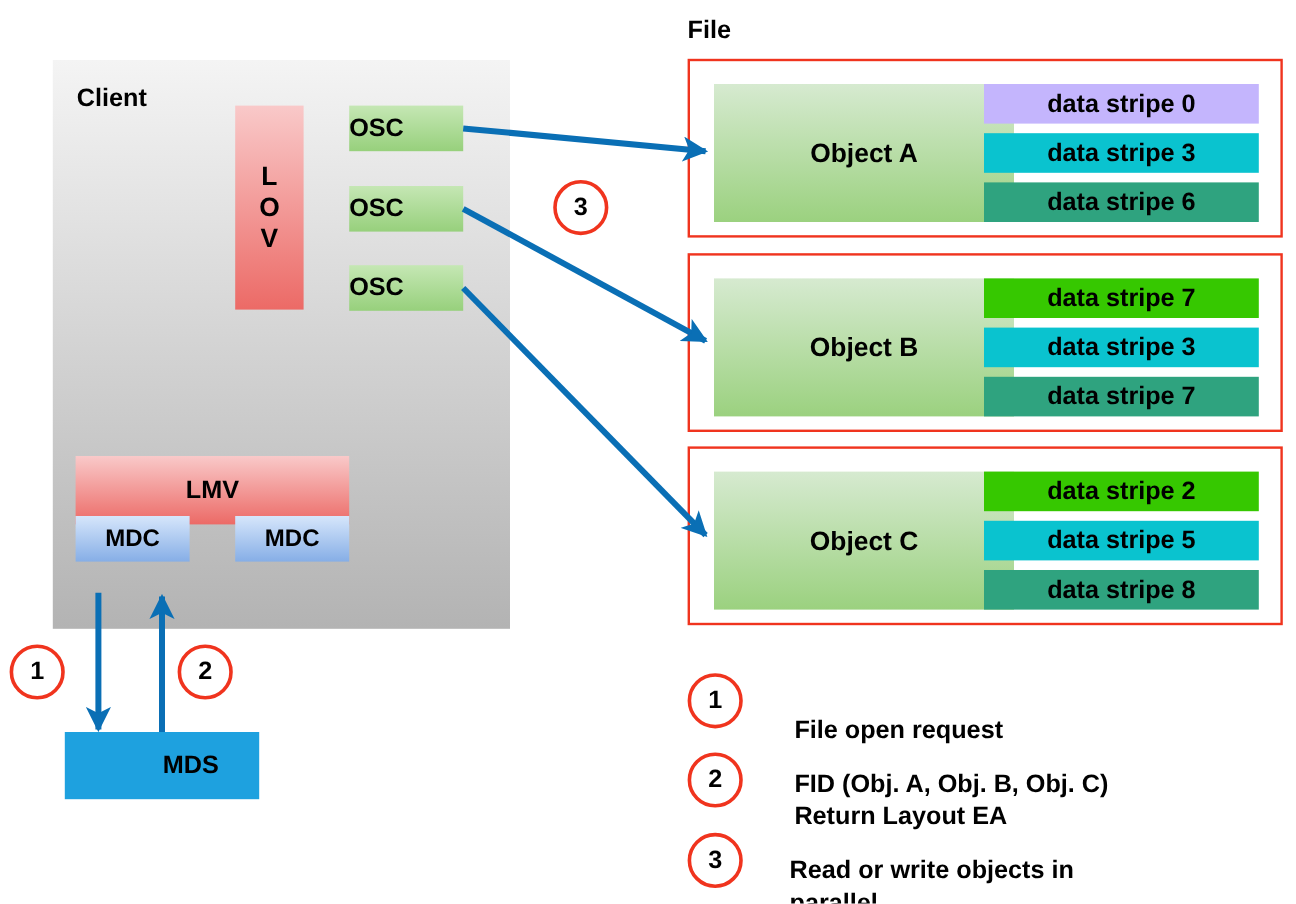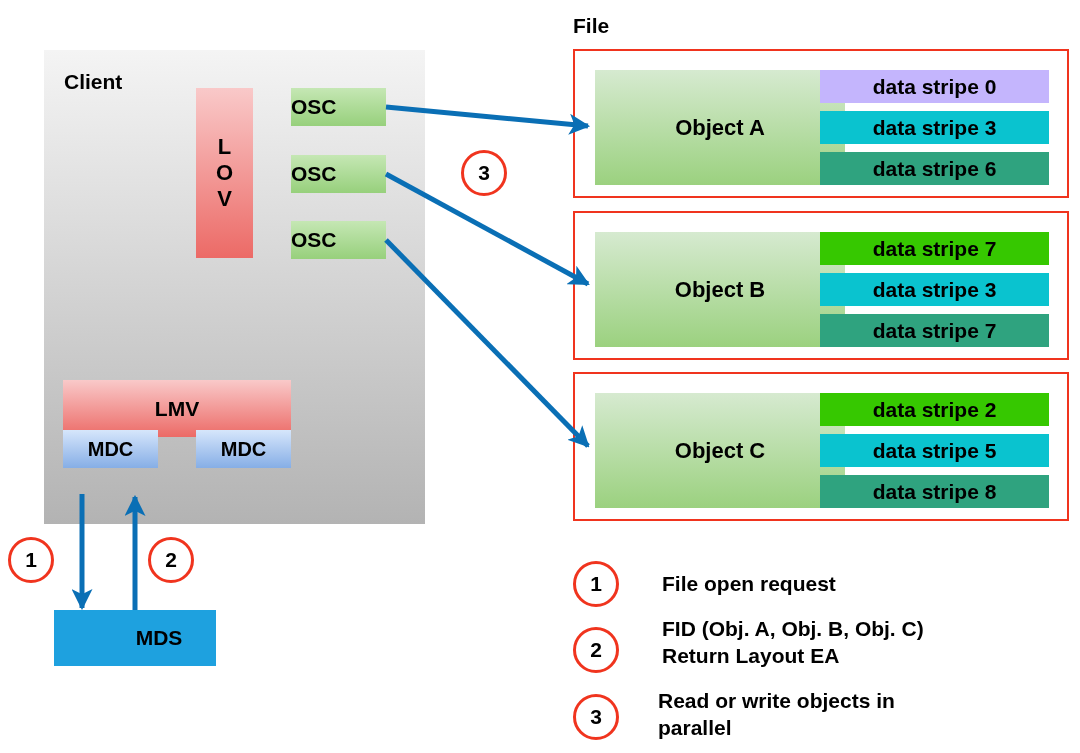--- a/index.html
+++ b/index.html
@@ -26,21 +26,21 @@
   .circle { width: 40px; height: 40px; border: 3px solid #f0341e; border-radius: 50%;
             background: #fff; display: flex; align-items: center; justify-content: center;
             font-size: 21px; box-sizing: content-box; }
   .osss-label { left: 573px; top: 14px; font-size: 21px; }
   .oss { left: 573px; width: 496px; height: 149px; border: 2px solid #f0341e; box-sizing: border-box; background: #fff; }
   .object { left: 20px; top: 19px; width: 250px; height: 115px;
             background: linear-gradient(#d6ead0, #9bd17f);
             display: flex; align-items: center; justify-content: center; font-size: 22px; }
   .stripe { left: 245px; width: 229px; height: 33px; display: flex; align-items: center;
             justify-content: center; font-size: 21px; }
-  .legend-text { font-size: 21px; line-height: 27px; }
+  .legend-text { font-size: 21px; line-height: 27px; margin-top: 25px; }
   svg.arrows { position: absolute; left: 0; top: 0; width: 1080px; height: 753px; pointer-events: none; }
 </style>
 </head>
 <body>
 
 <div class="abs client"></div>
 <div class="abs client-label">Client</div>
 
 <div class="abs lov">
   <span>L</span>

